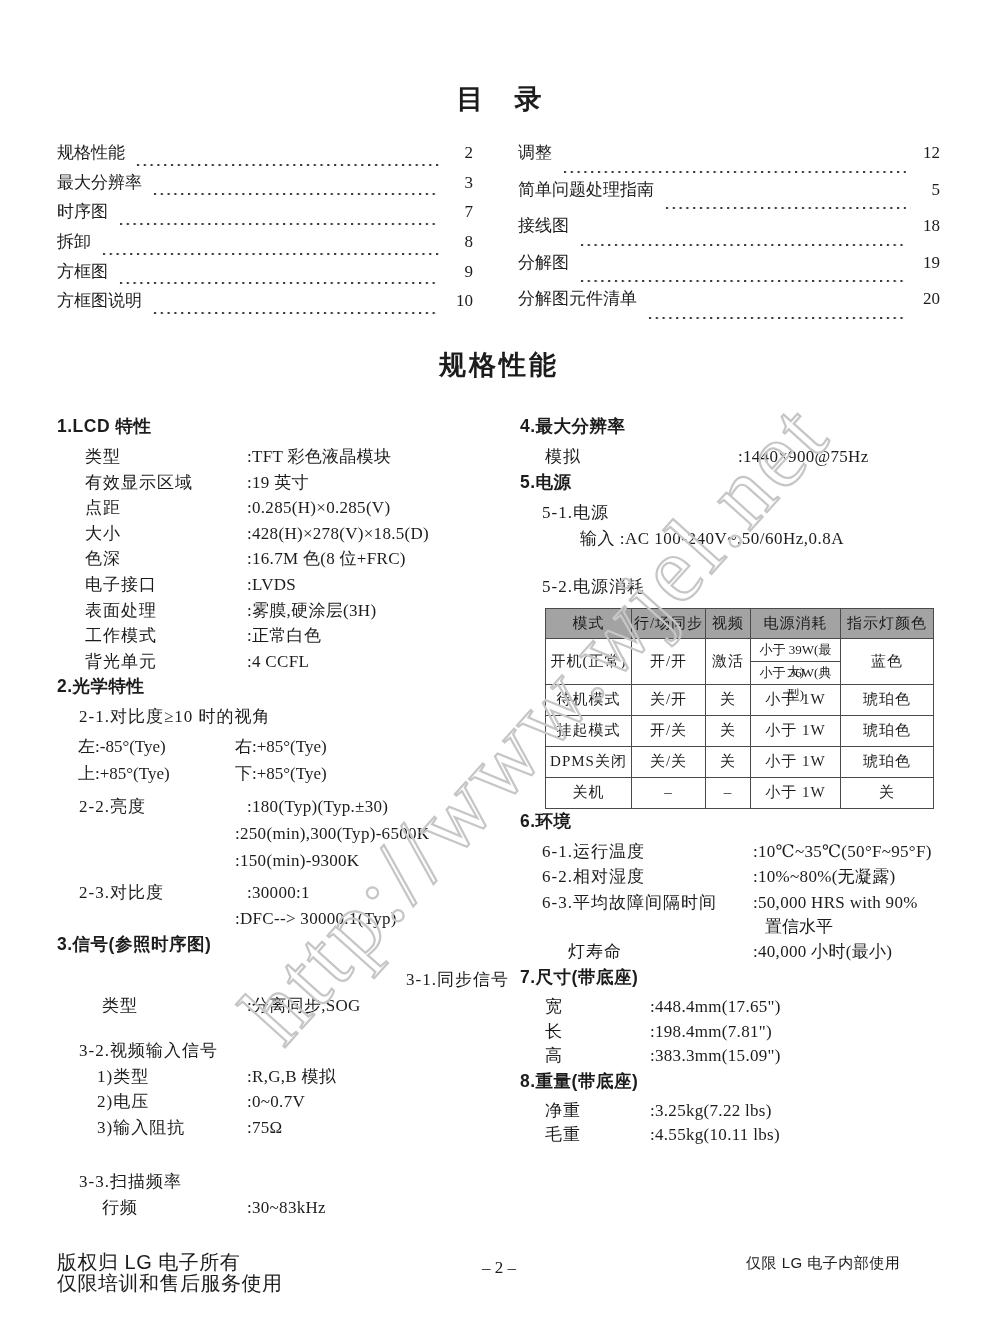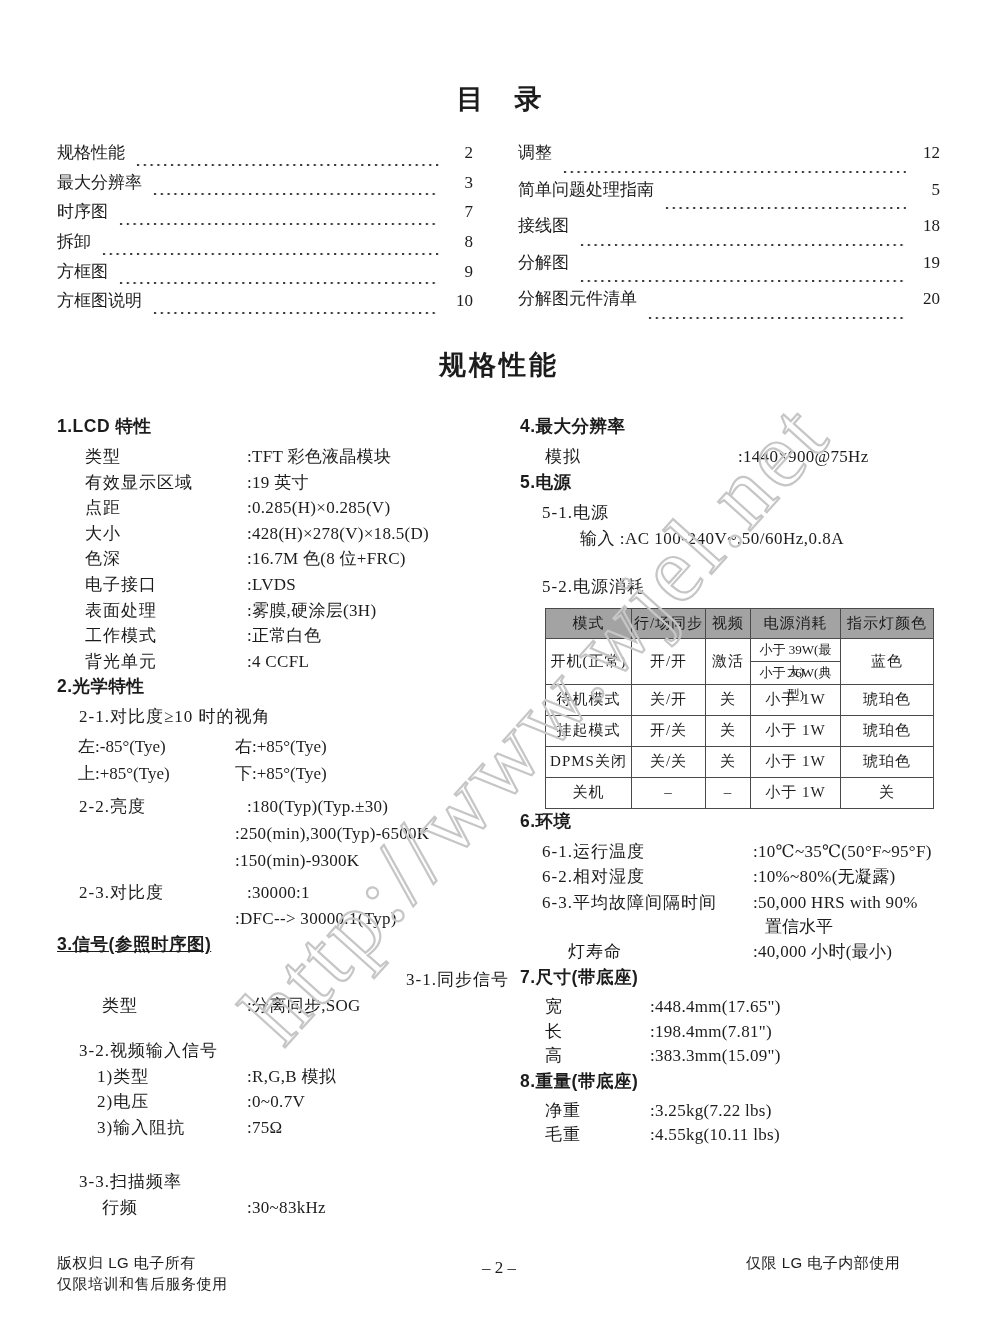--- a/index.html
+++ b/index.html
@@ -58,39 +58,39 @@
   .v178{left:190px;} .v218{left:218px;} .v233{left:233px;} .v130{left:130px;}
   .sub{padding-left:22px;line-height:26px;letter-spacing:1px;}
   .angles{position:relative;line-height:26.3px;padding-left:21px;}
   .angles .rightcell{position:absolute;left:178px;}
   .vline{margin-left:178px;line-height:27px;letter-spacing:.3px;}
   .vline2{margin-left:245px;line-height:24px;}
   .inputline{padding-left:60px;line-height:26px;letter-spacing:.5px;}
   .mt4{margin-top:4px;} .mt6{margin-top:6px;} .mt7{margin-top:7px;}
   .mt11{margin-top:11px;text-align:right;} .mt17{margin-top:17px;} .mt19{margin-top:19px;}
   .mt20{margin-top:20px;} .mt21{margin-top:21px;} .mt22{margin-top:22px;}
-  .mt25{margin-top:25px;} .mt27{margin-top:27px;text-decoration:underline;} .mt28{margin-top:28px;}
+  .mt25{margin-top:25px;} .mt27{margin-top:27px;} .mt28{margin-top:28px;}
   .lh245 .srow{line-height:24.6px;}
 
   
   .ptable{
     border-collapse:collapse;margin:8px 0 0 25px;table-layout:fixed;
     font-size:15px;text-align:center;
   }
   .ptable th,.ptable td{border:1px solid #4a4a4a;padding:0;letter-spacing:1px;}
   .ptable th{background:#a3a3a3;font-weight:normal;height:29px;}
   .ptable td{height:30px;}
   .ptable .c0{width:86px;} .ptable .c1{width:74px;} .ptable .c2{width:45px;}
   .ptable .c3{width:90px;} .ptable .c4{width:93px;}
   .ptable td.splitcell{padding:0;height:45px;}
   .splitcell div{font-size:13px;line-height:22px;height:22px;letter-spacing:0;}
   .splitcell div:first-child{border-bottom:1px solid #4a4a4a;}
 
   
-  .footer-left{position:absolute;left:57px;top:1252px;font-size:15px;line-height:21px;letter-spacing:.5px;}
+  .footer-left{position:absolute;left:57px;top:1252px;font-size:20px;line-height:21px;letter-spacing:.5px;}
   .footer-center{position:absolute;left:0;top:1258px;width:998px;text-align:center;font-size:17px;}
   .footer-right{position:absolute;left:746px;top:1254px;font-size:15px;letter-spacing:.5px;}
 </style>
 </head>
 <body>
 
 <div class="watermark">http://www.wjel.net</div>
 
 <h1 class="toc-title sans">目　录</h1>
 

